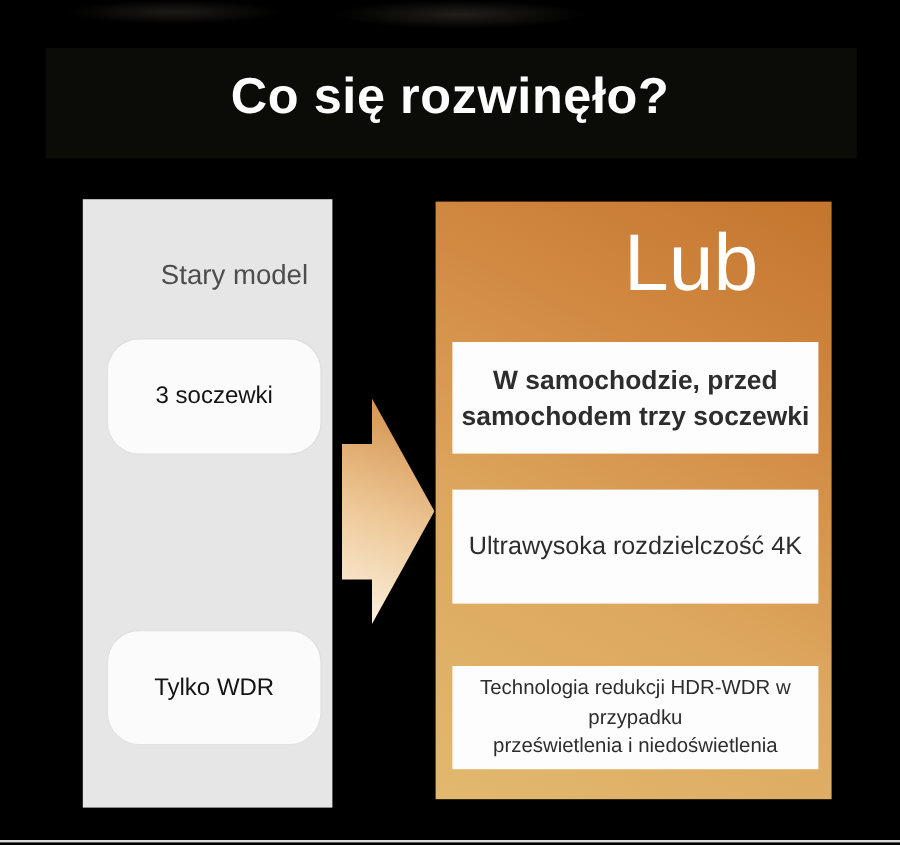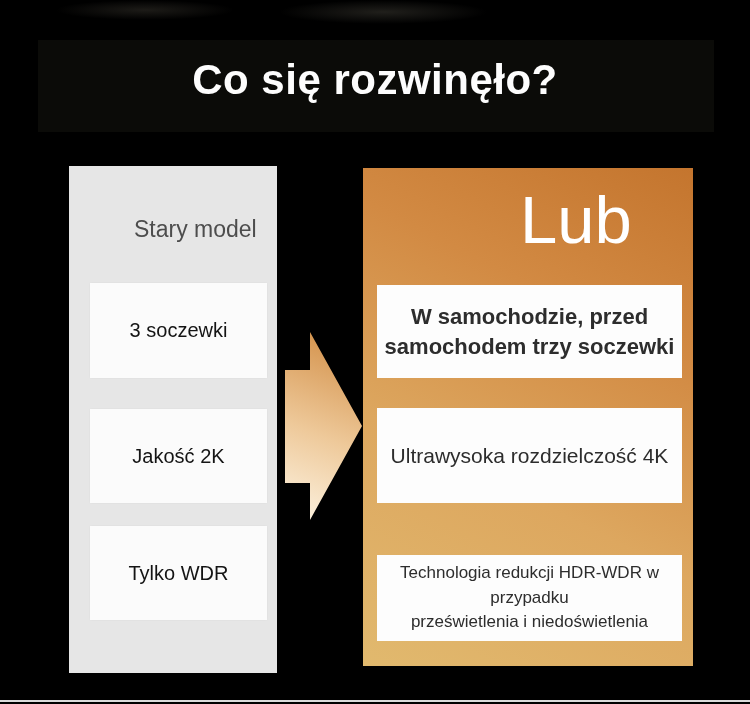--- a/index.html
+++ b/index.html
@@ -18,21 +18,21 @@
          font-size:42px;font-weight:bold;color:#fdfdfd;letter-spacing:.5px;}
 
   
   .left-panel{position:absolute;left:69px;top:166px;width:208px;height:507px;background:#e6e6e6;}
   .left-header{position:absolute;left:21px;top:50px;font-size:23px;color:#4d4d4d;margin-left:44px;}
 
   .card{position:absolute;display:flex;align-items:center;justify-content:center;text-align:center;}
   .card-text{white-space:pre-line;display:block;}
 
   .lcard{left:21px;width:177px;background:#fbfbfb;color:#141414;font-size:20px;
-         box-shadow:0 0 2px rgba(0,0,0,.05);}
+         box-shadow:0 0 2px rgba(0,0,0,.05);border-radius:26px;}
   .lcard-1{top:117px;height:95px;}
   .lcard-2{top:243px;height:94px;}
   .lcard-3{top:360px;height:94px;}
 
   
   .arrow-svg{position:absolute;left:285px;top:332px;}
 
   
   .right-panel{position:absolute;left:363px;top:168px;width:330px;height:498px;
                background:linear-gradient(207deg,#c4752e 0%,#d28a43 30%,#dda75f 62%,#e1b96e 100%);}
@@ -54,23 +54,20 @@
   <div class="blob blob-1"></div>
   <div class="blob blob-2"></div>
   <div class="title-band"></div>
 
   <h1 class="title">Co się rozwinęło?</h1>
 
   <div class="left-panel">
     <div class="left-header">Stary model</div>
     <div class="card lcard lcard-1">
       <span class="card-text">3 soczewki</span>
-    </div>
-    <div class="card lcard lcard-2">
-      <span class="card-text">Jakość 2K</span>
     </div>
     <div class="card lcard lcard-3">
       <span class="card-text">Tylko WDR</span>
     </div>
   </div>
 
   <svg class="arrow-svg" width="77" height="188" viewBox="0 0 77 188" aria-hidden="true">
     <defs>
       <linearGradient id="arrow-grad" x1="0" y1="188" x2="77" y2="0" gradientUnits="userSpaceOnUse">
         <stop offset="0" stop-color="#fdf4e3"></stop>

